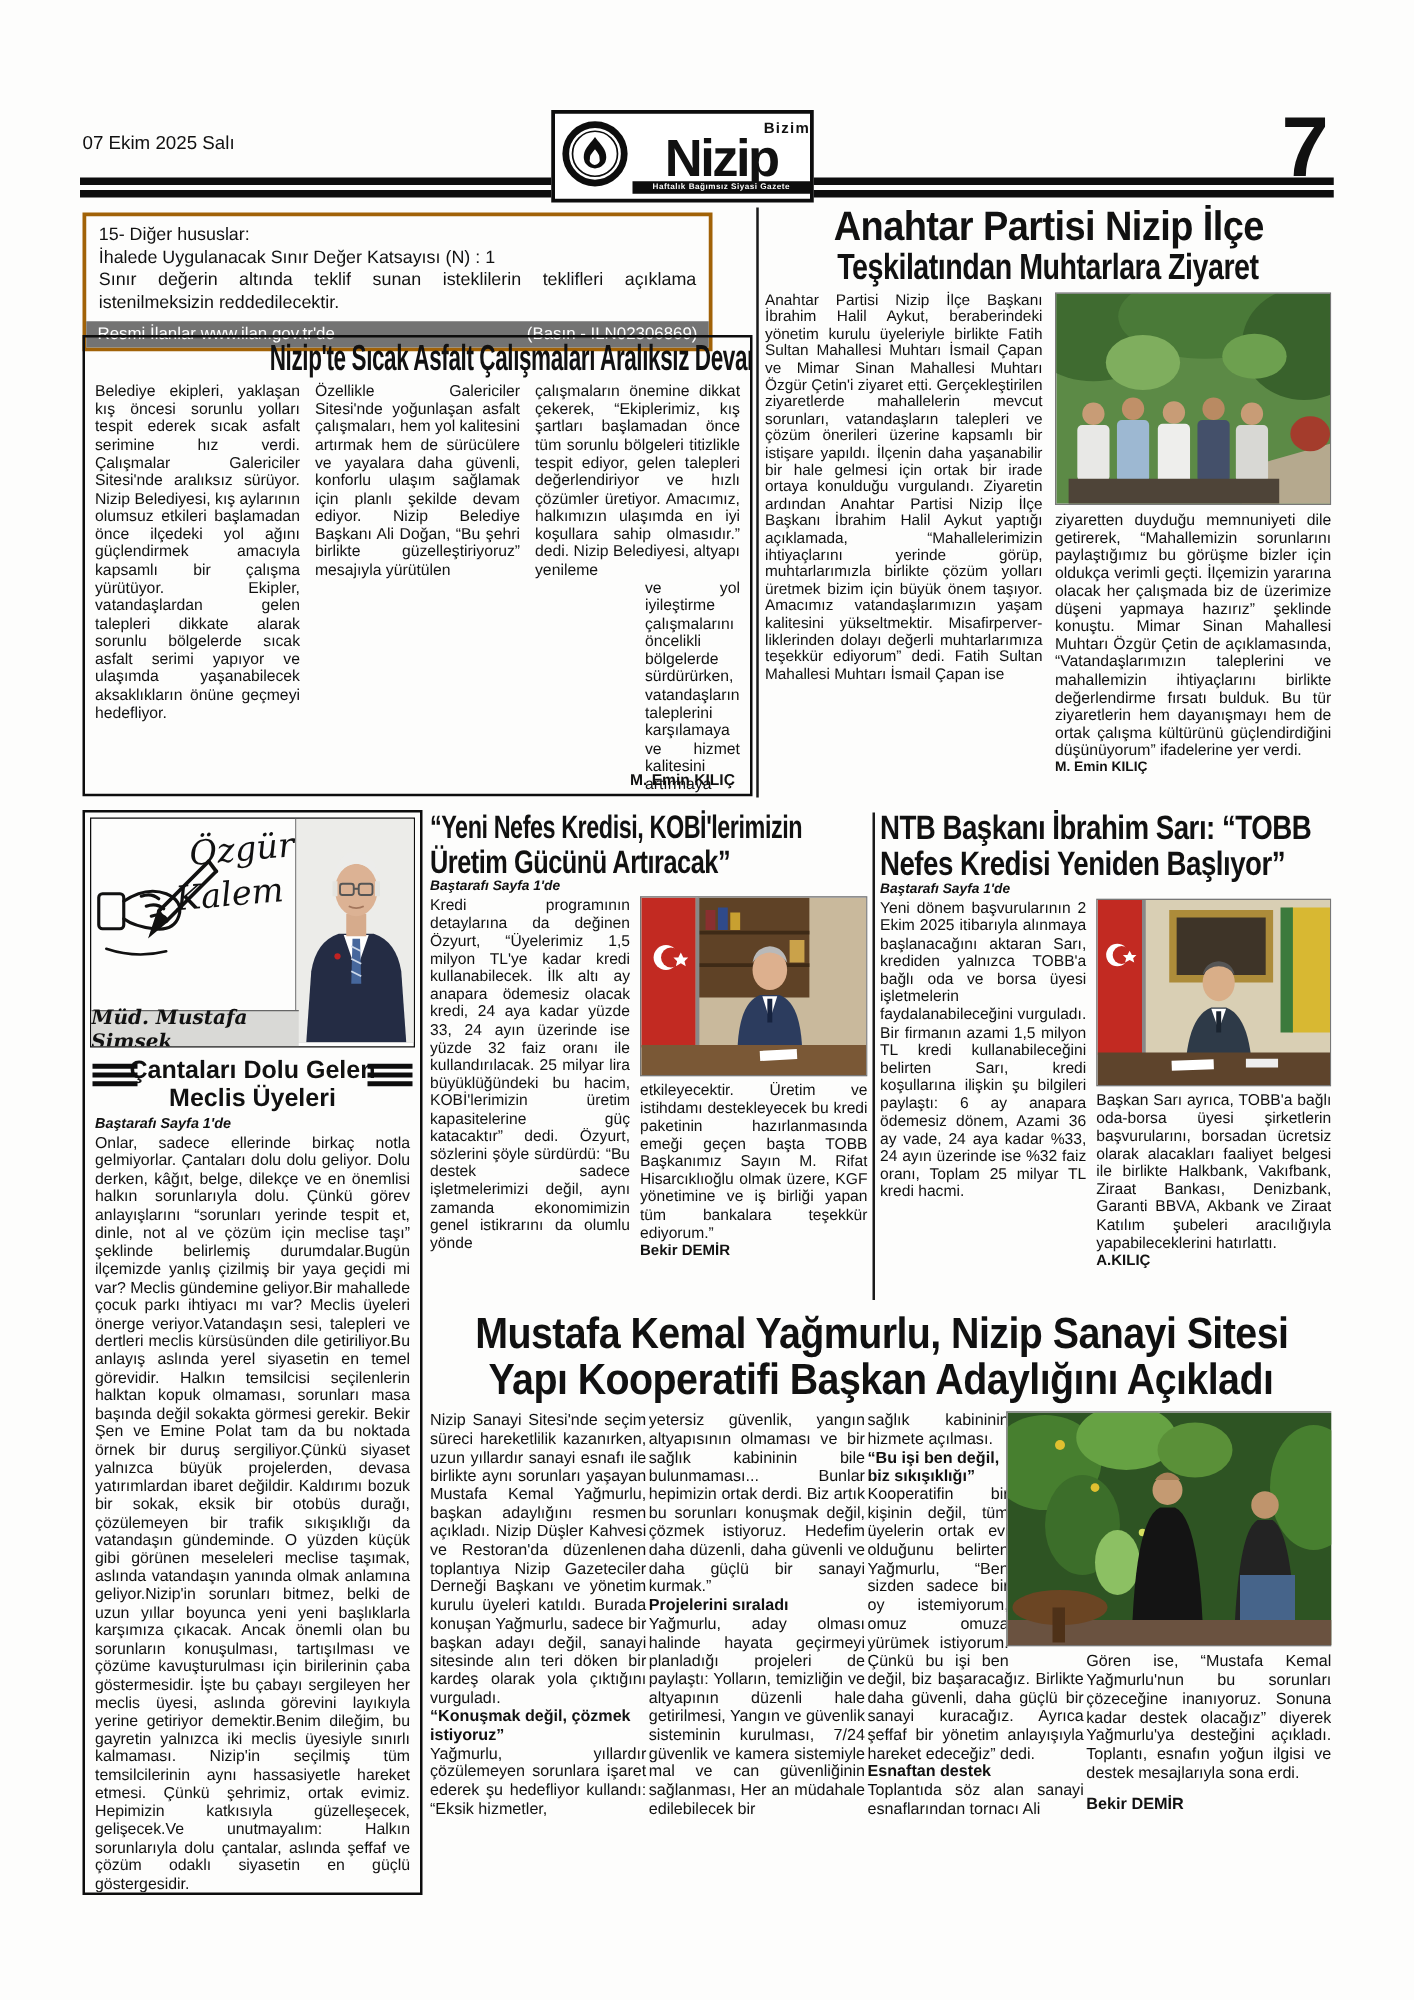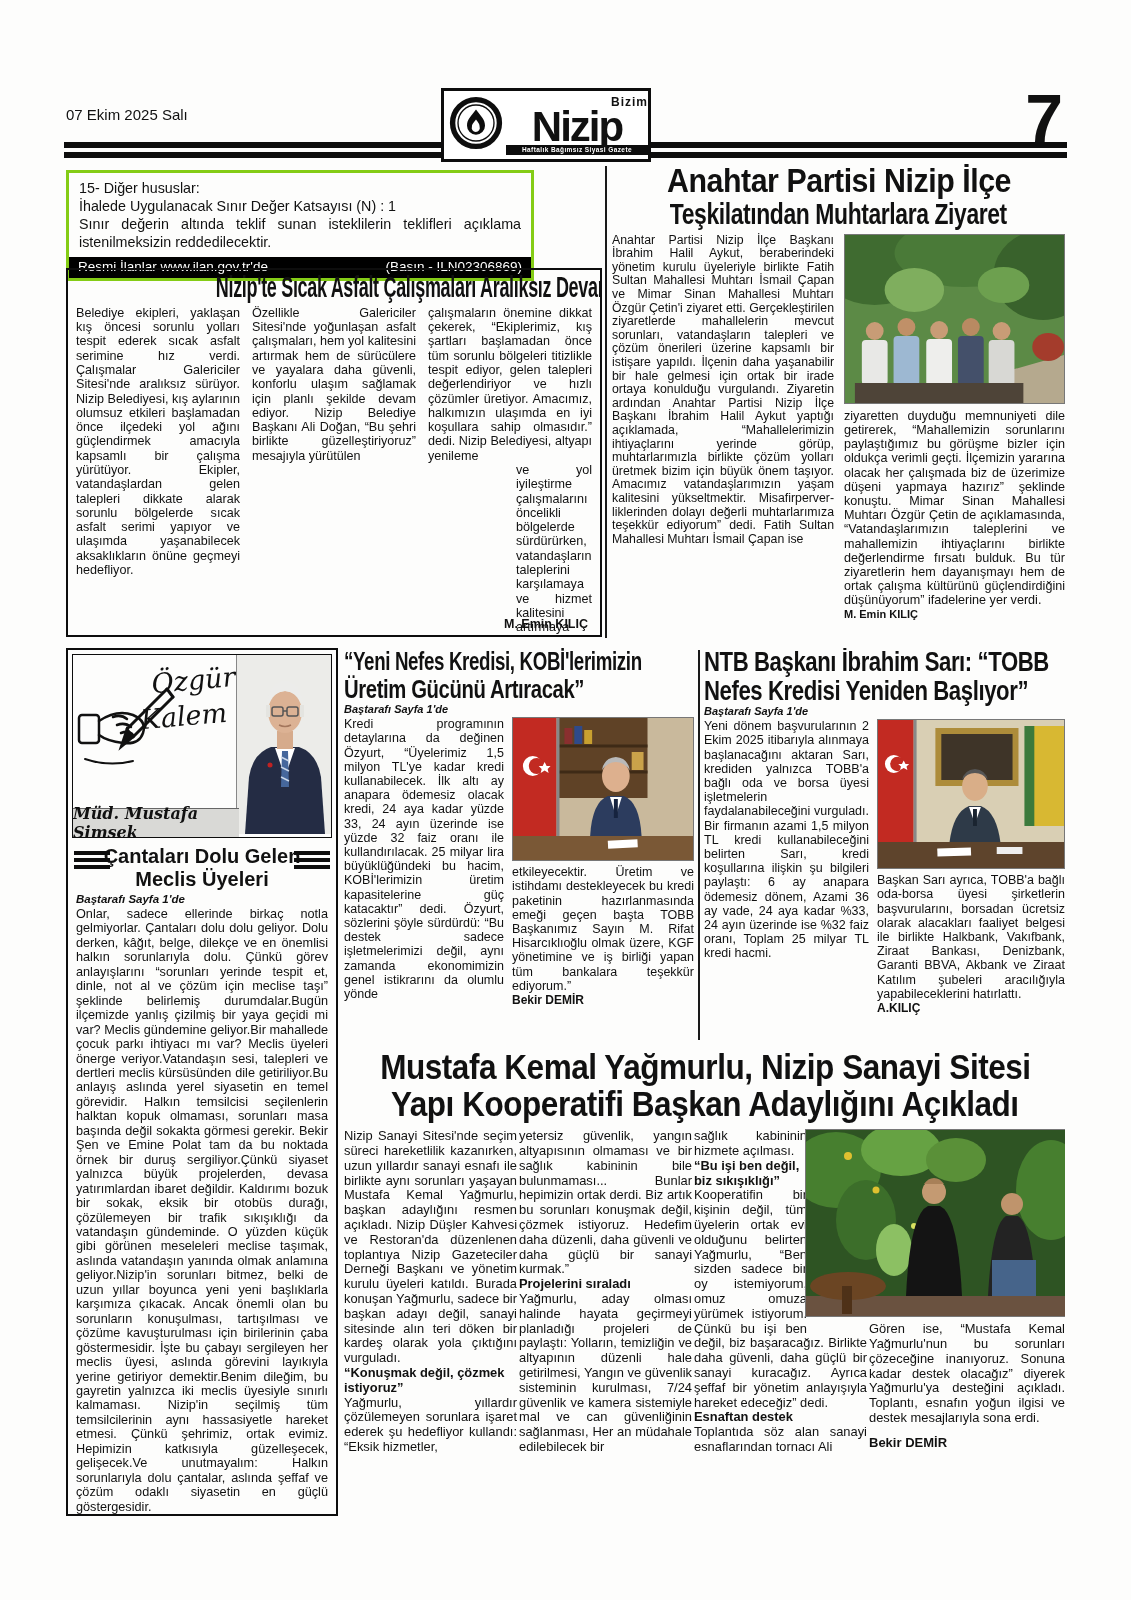--- a/index.html
+++ b/index.html
@@ -21,23 +21,23 @@
   .vrule{background:#1a1a1a;width:1.5px;}
   
   .rule-bar{position:absolute;left:64px;right:64px;height:6px;background:#0d0d0d;}
   .logo-box{position:absolute;left:441px;top:88px;width:210px;height:74px;background:#fff;
       border:3px solid #0d0d0d;display:flex;align-items:center;z-index:5;box-sizing:border-box;}
   .logo-title{font-size:42px;font-weight:900;letter-spacing:-2px;line-height:.85;text-align:center;}
   .logo-sub{background:#0d0d0d;color:#fff;font-size:6.5px;font-weight:bold;text-align:center;
       padding:1.5px 0;letter-spacing:.4px;}
   .pageno{font-size:68px;font-weight:900;line-height:1;}
   
-  .notice{left:66px;top:170px;width:468px;border:3px solid #84cc16;box-sizing:border-box;
+  .notice{left:66px;top:170px;width:504px;border:3px solid #a16207;box-sizing:border-box;
       padding:7px 10px 0 10px;font-size:14.3px;line-height:1.25;}
-  .notice-bar{background:#000000;color:#fff;display:flex;justify-content:space-between;
+  .notice-bar{background:#737373;color:#fff;display:flex;justify-content:space-between;
       margin:6px -10px 0 -10px;padding:2px 9px;font-size:13.5px;}
   
   .art-asphalt{left:66px;top:268px;width:536px;height:369px;border:2px solid #0d0d0d;
       box-sizing:border-box;padding:2px 8px;overflow:hidden;}
   .art-asphalt .cols{display:flex;gap:12px;margin-top:3px;}
   .art-asphalt .col{flex:1;font-size:12.6px;line-height:14.3px;}
   
   .art-anahtar{left:612px;top:164px;width:453px;height:474px;overflow:hidden;}
   .art-anahtar .bodywrap{display:flex;gap:10px;margin-top:4px;}
   

